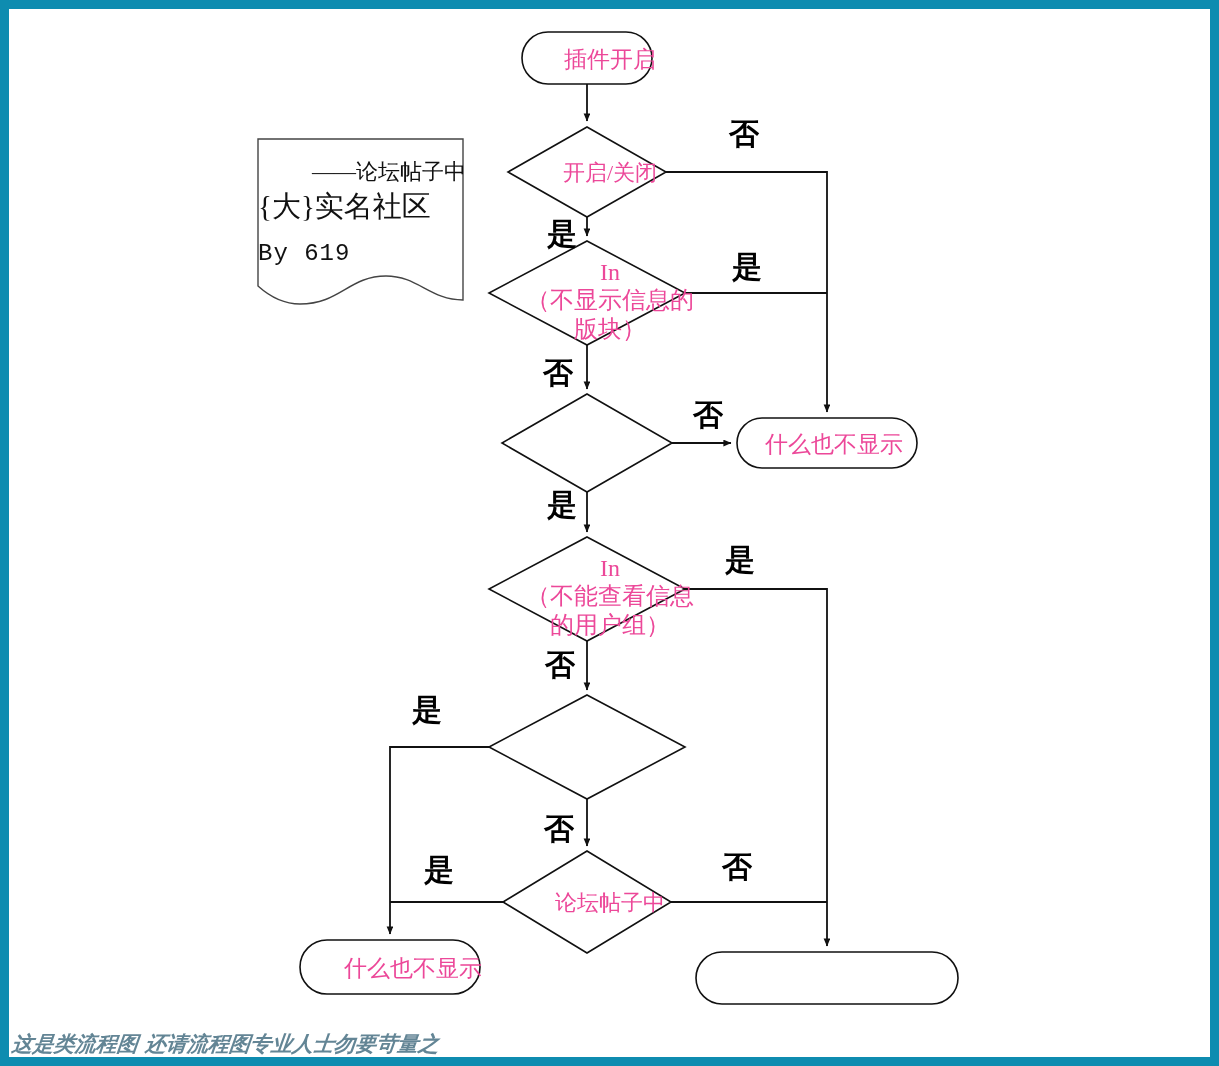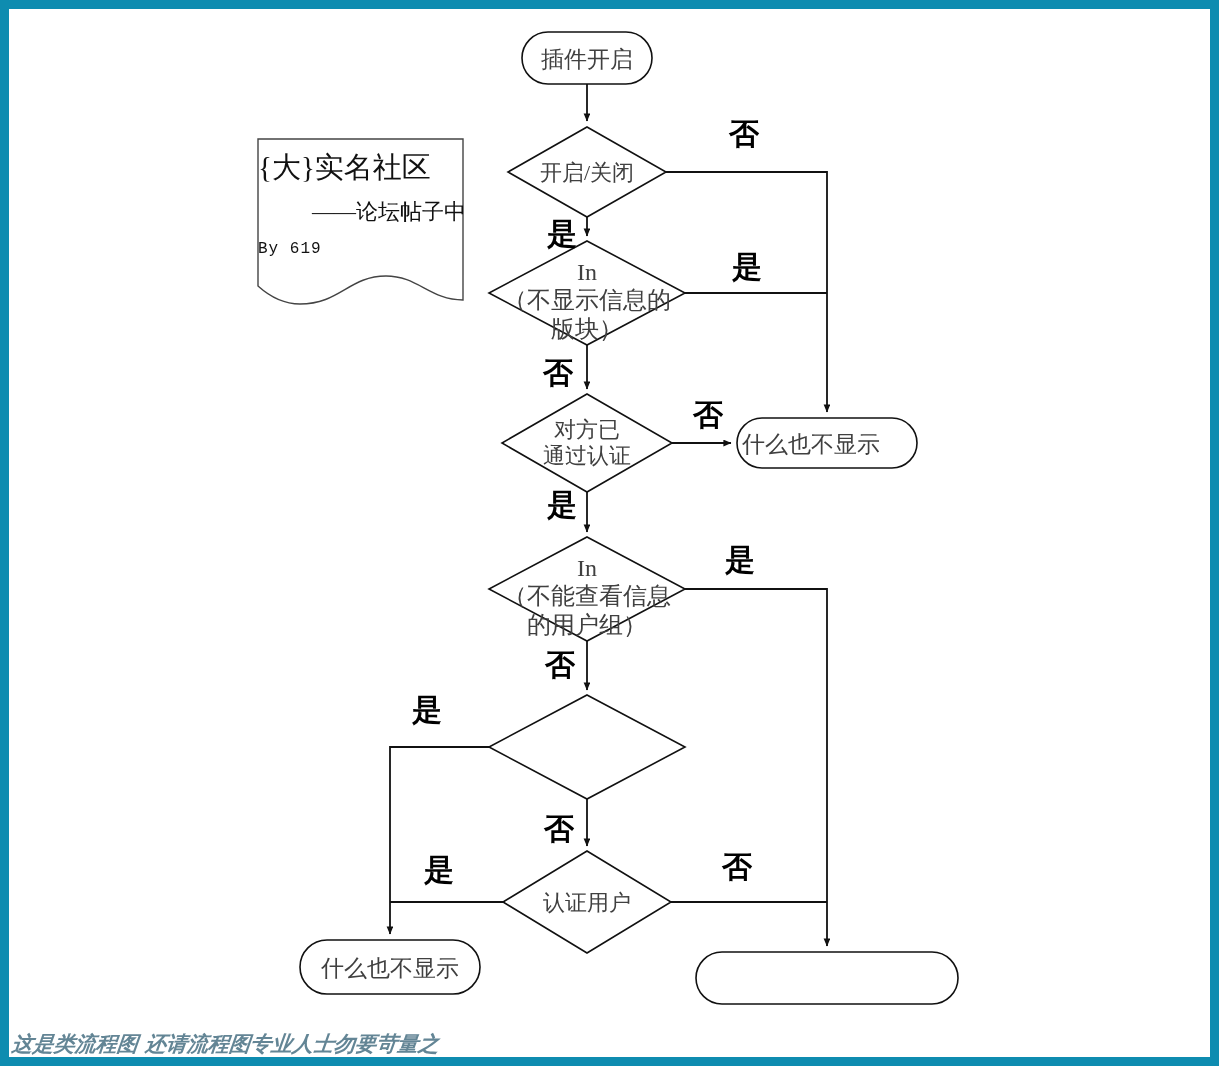--- a/index.html
+++ b/index.html
@@ -42,24 +42,25 @@
   
   .branch {
     font-size: 30px;
     font-weight: 700;
     color: #000000;
     font-family: "DejaVu Sans", "Liberation Sans", sans-serif;
   }
   .nodetext {
     position: absolute;
     text-align: center;
-    color: #404040;
+    color: #ec4899;
     line-height: 1.18;
     white-space: pre-line;
     font-family: "Liberation Serif", "DejaVu Serif", serif;
+    padding-left: 23px;
   }
   .t-term { font-size: 23px; }
   .t-dia  { font-size: 22px; }
   .t-dia-sm { font-size: 24px; }
 
   
   #banner-text {
     position: absolute;
     left: 258px;
     top: 148px;
@@ -72,21 +73,21 @@
     text-align: left;
     white-space: nowrap;
   }
   #banner-sub {
     font-size: 22px;
     text-align: right;
     margin-top: 9px;
     white-space: nowrap;
   }
   #banner-by {
-    font-size: 16px;
+    font-size: 24px;
     text-align: left;
     margin-top: 13px;
     font-family: "Liberation Mono", "DejaVu Sans Mono", monospace;
     letter-spacing: 1px;
   }
   #watermark {
     position: absolute;
     left: 12px;
     top: 1030px;
     font-size: 21px;
@@ -163,29 +164,27 @@
   </svg>
 
   <div class="nodetext t-term" style="left:522px; top:46px; width:130px;">插件开启</div>
 
   <div class="nodetext t-dia" style="left:508px; top:160px; width:158px;">开启/关闭</div>
 
   <div class="nodetext t-dia-sm" style="left:489px; top:258px; width:196px;">In
 （不显示信息的
 版块）</div>
 
-  <div class="nodetext t-dia" style="left:502px; top:417px; width:170px;">对方已
-通过认证</div>
 
   <div class="nodetext t-dia-sm" style="left:489px; top:554px; width:196px;">In
 （不能查看信息
 的用户组）</div>
 
 
-  <div class="nodetext t-dia" style="left:503px; top:890px; width:168px;">认证用户</div>
+  <div class="nodetext t-dia" style="left:503px; top:890px; width:168px;">论坛帖子中</div>
 
   <div class="nodetext t-term" style="left:737px; top:431px; width:148px;">什么也不显示</div>
 
   <div class="nodetext t-term" style="left:300px; top:955px; width:180px;">什么也不显示</div>
 
 
   <div class="lbl branch" style="left:729px; top:119px;">否</div>
 
   <div class="lbl branch" style="left:547px; top:219px;">是</div>
 
@@ -203,21 +202,21 @@
 
   <div class="lbl branch" style="left:412px; top:695px;">是</div>
 
   <div class="lbl branch" style="left:544px; top:814px;">否</div>
 
   <div class="lbl branch" style="left:424px; top:855px;">是</div>
 
   <div class="lbl branch" style="left:722px; top:852px;">否</div>
 
   <div id="banner-text">
+    <div id="banner-sub">——论坛帖子中</div>
     <div id="banner-title">{大}实名社区</div>
-    <div id="banner-sub">——论坛帖子中</div>
     <div id="banner-by">By 619</div>
   </div>
 
   <div id="watermark">这是类流程图 还请流程图专业人士勿要苛量之</div>
 
   <div id="frame"></div>
 </div>
 
 </body></html>

